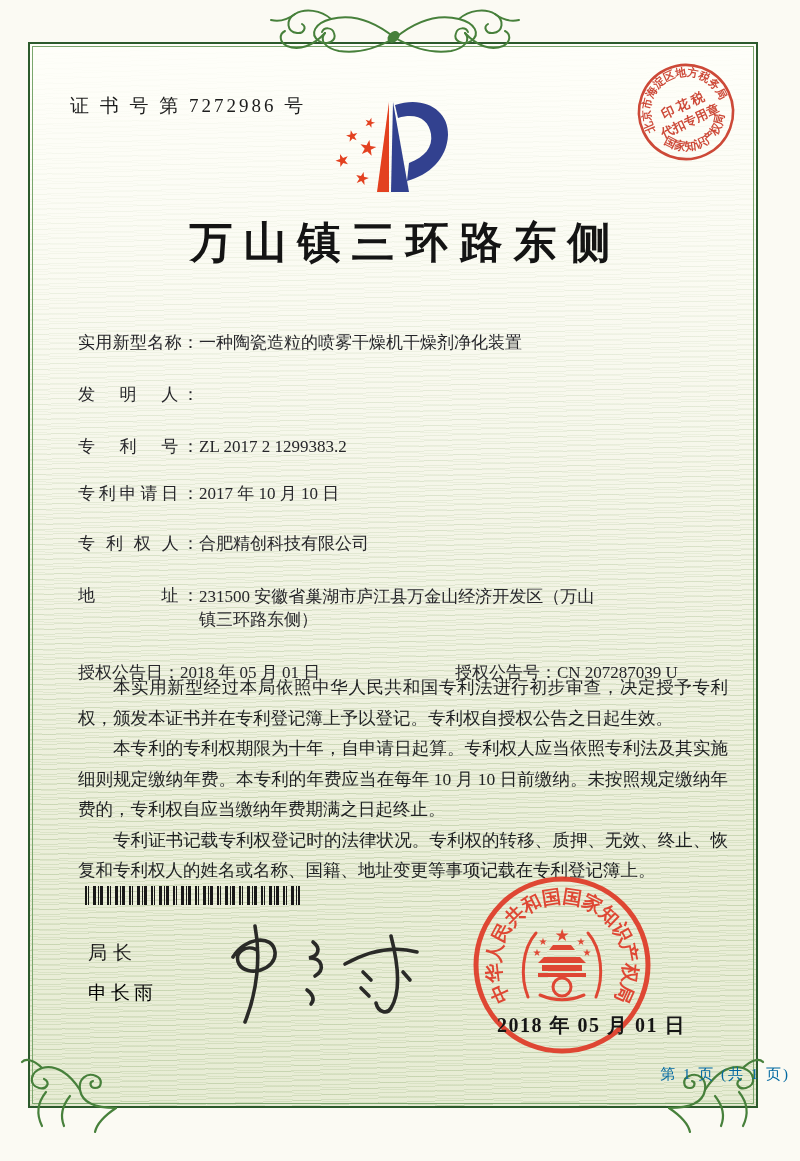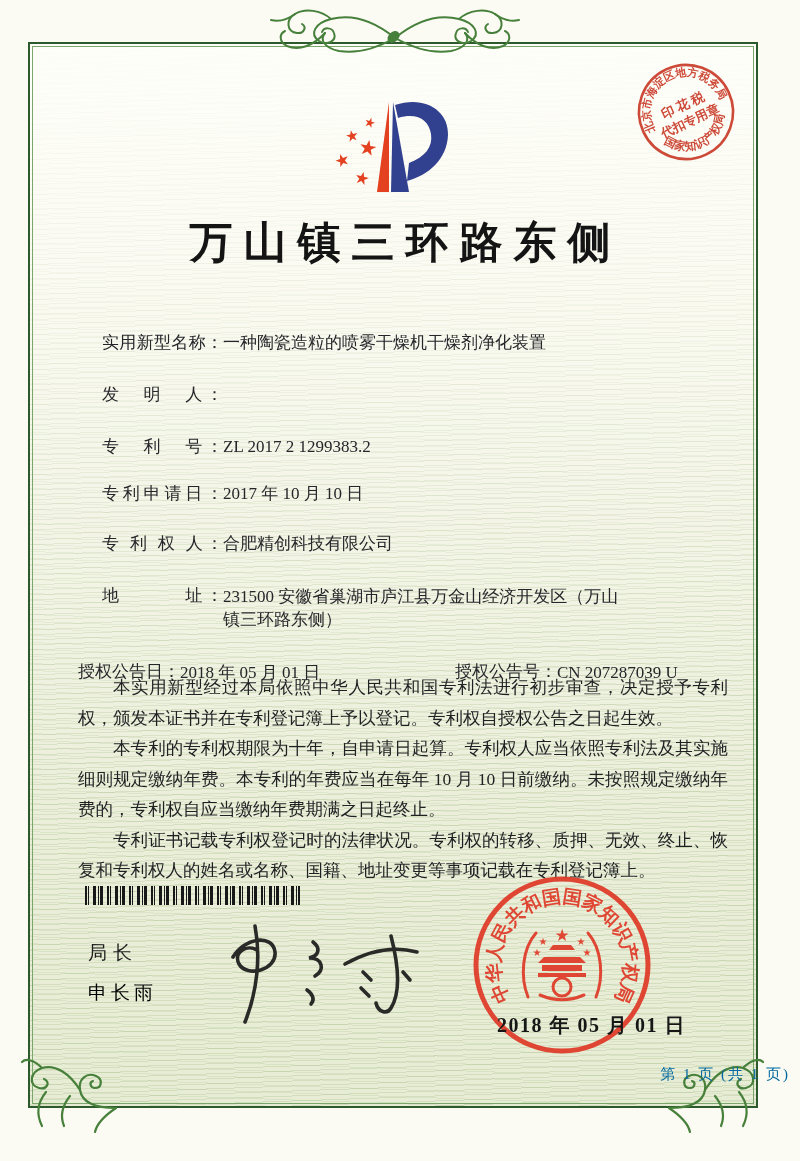--- a/index.html
+++ b/index.html
@@ -32,32 +32,32 @@
     position:absolute; left:70px; top:93px; font-size:19px; letter-spacing:3px; color:#1d1d1d;
   }
   .logo{position:absolute; left:325px; top:94px; width:135px; height:102px;}
   .title{
     position:absolute; left:0; top:214px; width:800px; text-align:center;
     font-size:43px; font-weight:bold; letter-spacing:11px; text-indent:11px; color:#141414;
   }
 
   .rows{position:absolute; left:78px; top:331px; width:640px; font-size:17px;}
   .row{display:flex; line-height:24px; color:#26262a;}
-  .row .lbl{flex:0 0 121px; text-align:justify; text-align-last:justify;margin-left:24px;}
+  .row .lbl{flex:0 0 121px; text-align:justify; text-align-last:justify;}
   .row .val{flex:1;}
   .row:nth-child(2){margin-top:28px;}
   .row:nth-child(3){margin-top:28px;}
   .row:nth-child(4){margin-top:23px;}
   .row:nth-child(5){margin-top:26px;}
   .row:nth-child(6){margin-top:28px;font-family:Liberation Serif, serif;}
   .row-addr .val{max-width:406px; line-height:23px; padding-top:1px;}
   .grant-row{margin-top:30px;}
   .pair{display:flex;}
   .pair1{flex:0 0 377px;}
-  .pair .glbl{white-space:nowrap;font-family:Liberation Mono, monospace;}
+  .pair .glbl{white-space:nowrap;}
 
   .paras{position:absolute; left:78px; top:672px; width:650px;}
   .paras p{margin:0; font-size:17.5px; line-height:30.5px; text-indent:2em; text-align:justify; color:#1e2022;}
 
   .barcode{
     position:absolute; left:85px; top:886px; width:215px; height:19px;
     background:repeating-linear-gradient(90deg,
       #181818 0 2px, rgba(0,0,0,0) 2px 3px,
       #181818 3px 4px, rgba(0,0,0,0) 4px 8px,
       #181818 8px 11px, rgba(0,0,0,0) 11px 13px,
@@ -115,20 +115,21 @@
     <g stroke="#47803b" fill="none" stroke-width="2.2" stroke-linecap="round">
       <path d="M96 56 C74 56 62 50 60 38 C58 27 67 20 76 24 C83 27 82 36 75 36 C70 36 69 30 73 29"></path>
       <path d="M60 38 C50 22 36 12 22 16 C10 20 8 33 19 36 C27 38 31 30 24 27"></path>
       <path d="M22 16 C14 8 6 6 2 10"></path>
       <path d="M26 40 C18 50 16 62 22 74"></path>
       <path d="M50 44 C42 54 40 64 44 74"></path>
       <path d="M96 56 C84 64 77 71 75 80"></path>
     </g>
   </svg>
 
+  <div class="cert-no">证 书 号 第 7272986 号</div>
 
   <svg class="tax-seal" viewBox="0 0 120 120">
     <circle cx="60" cy="60" r="47" fill="none" stroke="#c93a28" stroke-width="2.6"></circle>
     <defs>
       <path id="tax-arc-top" d="M 24.8 67.5 A 36 36 0 1 1 95.2 67.5"></path>
       <path id="tax-arc-bot" d="M 24.3 73 A 38 38 0 0 0 95.7 73"></path>
     </defs>
     <text font-size="11" fill="#c93a28" font-weight="bold">
       <textPath href="#tax-arc-top" startOffset="50%" text-anchor="middle">北京市海淀区地方税务局</textPath>
     </text>

